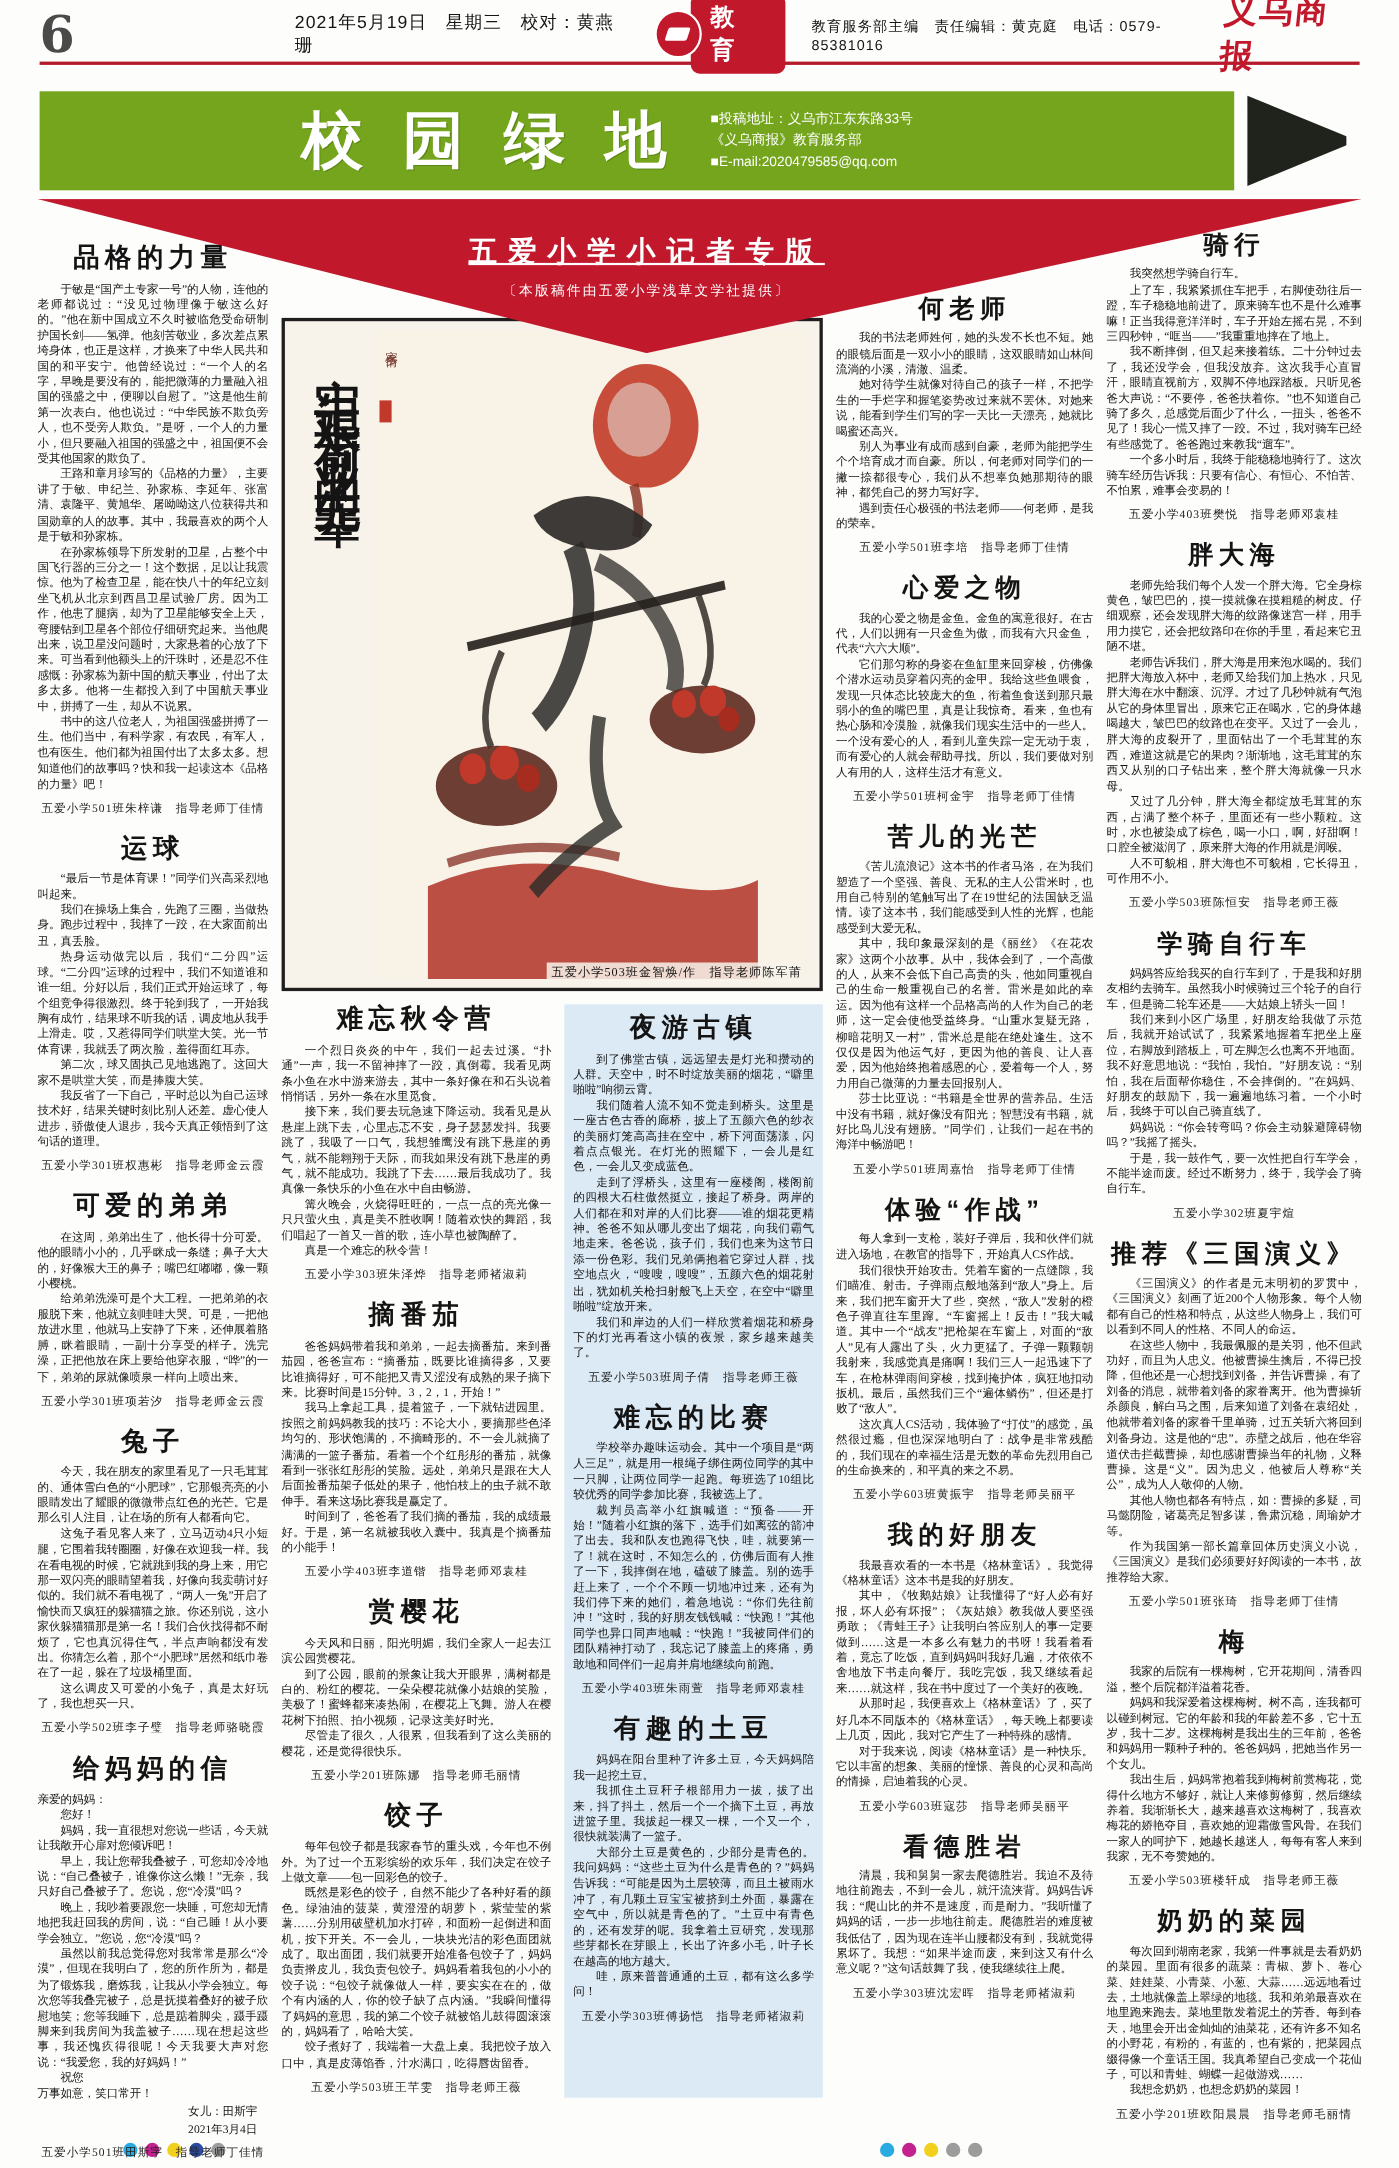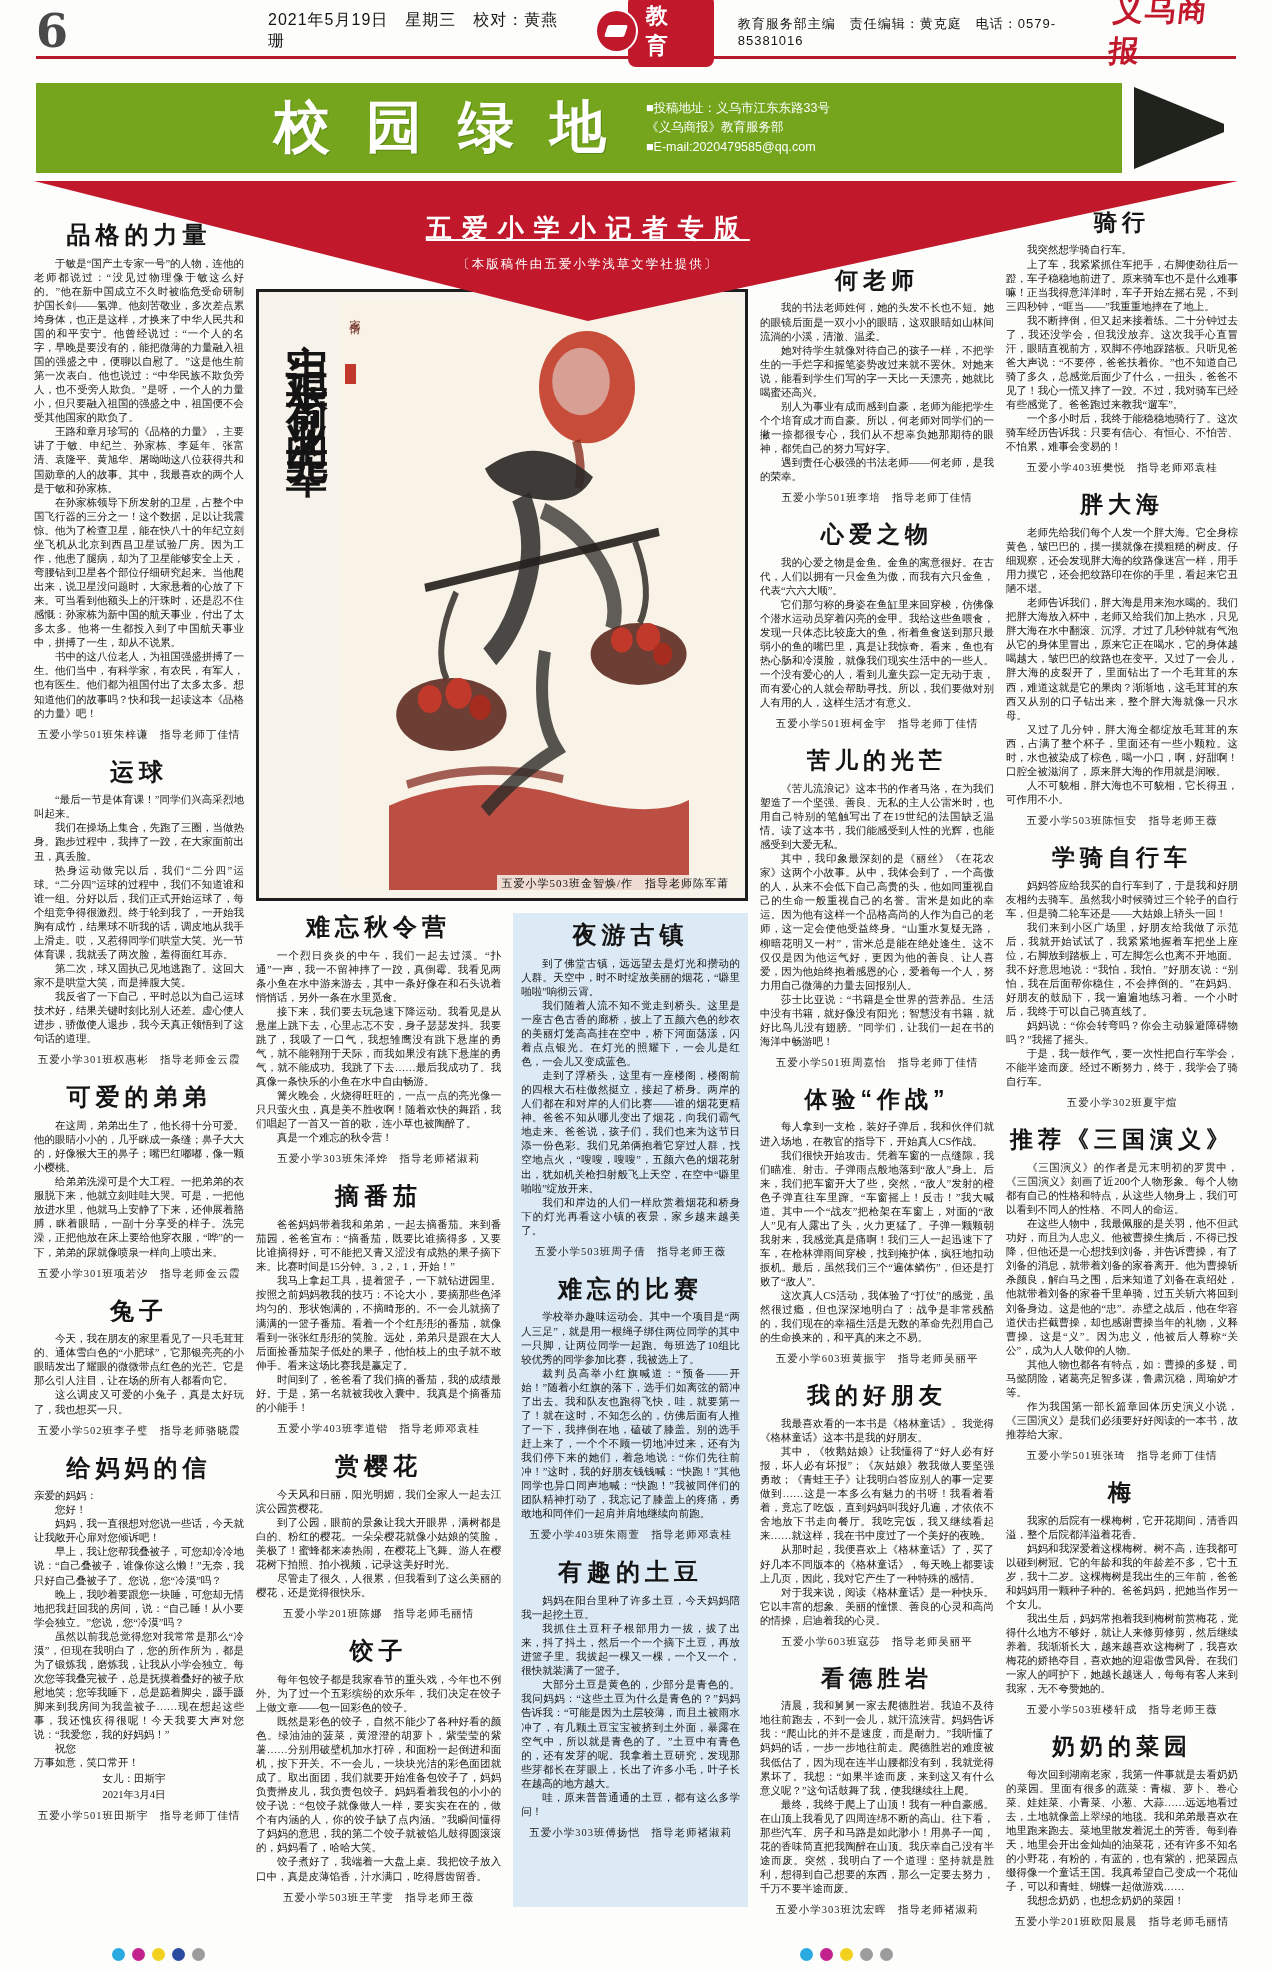--- a/index.html
+++ b/index.html
@@ -51,21 +51,21 @@
   .mid-row{display:flex;gap:12px;margin-top:12px;}
   .mid-col{flex:1.12;min-width:0;}
   .blue-box{flex:1;min-width:0;background:#dceaf5;padding:8px 8px 12px;box-sizing:border-box;}
   
   .article{margin:0;}
   .art-title{font-family:"Liberation Sans",sans-serif;font-weight:800;font-size:24px;text-align:center;
              letter-spacing:5px;margin:16px 0 8px;line-height:1.15;}
   .article:first-child .art-title{margin-top:0;}
   .art-p{font-size:10.5px;line-height:1.34;text-align:justify;text-indent:2em;margin:0;}
   .art-p.noindent{text-indent:0;}
-  .art-close{font-size:10.5px;text-align:center;margin:2px 10px 0 0;}
+  .art-close{font-size:10.5px;text-align:right;margin:2px 10px 0 0;}
   .byline{font-size:10.5px;text-align:center;margin:7px 0 2px;letter-spacing:1px;color:#222;}
   .col4 .art-title,.col5 .art-title{font-size:23px;}
   
   .dots{position:absolute;bottom:10px;display:flex;gap:7px;}
   .dots-left{left:112px;}
   .dots-right{left:800px;}
   .dot{width:13px;height:13px;border-radius:50%;}
 </style>
 </head>
 <body>
@@ -124,20 +124,21 @@
           </article>
           <article class="article">
             <h2 class="art-title">可爱的弟弟</h2>
             <p class="art-p">在这周，弟弟出生了，他长得十分可爱。他的眼睛小小的，几乎眯成一条缝；鼻子大大的，好像猴大王的鼻子；嘴巴红嘟嘟，像一颗小樱桃。</p>
             <p class="art-p">给弟弟洗澡可是个大工程。一把弟弟的衣服脱下来，他就立刻哇哇大哭。可是，一把他放进水里，他就马上安静了下来，还伸展着胳膊，眯着眼睛，一副十分享受的样子。洗完澡，正把他放在床上要给他穿衣服，“哗”的一下，弟弟的尿就像喷泉一样向上喷出来。</p>
             <div class="byline">五爱小学301班项若汐　指导老师金云霞</div>
           </article>
           <article class="article">
             <h2 class="art-title">兔子</h2>
             <p class="art-p">今天，我在朋友的家里看见了一只毛茸茸的、通体雪白色的“小肥球”，它那银亮亮的小眼睛发出了耀眼的微微带点红色的光芒。它是那么引人注目，让在场的所有人都看向它。</p>
+            <p class="art-p">这兔子看见客人来了，立马迈动4只小短腿，它围着我转圈圈，好像在欢迎我一样。我在看电视的时候，它就跳到我的身上来，用它那一双闪亮的眼睛望着我，好像向我卖萌讨好似的。我们就不看电视了，“两人一兔”开启了愉快而又疯狂的躲猫猫之旅。你还别说，这小家伙躲猫猫那是第一名！我们合伙找得都不耐烦了，它也真沉得住气，半点声响都没有发出。你猜怎么着，那个“小肥球”居然和纸巾卷在了一起，躲在了垃圾桶里面。</p>
             <p class="art-p">这么调皮又可爱的小兔子，真是太好玩了，我也想买一只。</p>
             <div class="byline">五爱小学502班李子璧　指导老师骆晓霞</div>
           </article>
           <article class="article">
             <h2 class="art-title">给妈妈的信</h2>
             <p class="art-p noindent">亲爱的妈妈：</p>
             <p class="art-p">您好！</p>
             <p class="art-p">妈妈，我一直很想对您说一些话，今天就让我敞开心扉对您倾诉吧！</p>
             <p class="art-p">早上，我让您帮我叠被子，可您却冷冷地说：“自己叠被子，谁像你这么懒！”无奈，我只好自己叠被子了。您说，您“冷漠”吗？</p>
             <p class="art-p">晚上，我吵着要跟您一块睡，可您却无情地把我赶回我的房间，说：“自己睡！从小要学会独立。”您说，您“冷漠”吗？</p>
@@ -274,21 +275,20 @@
             <h2 class="art-title">我的好朋友</h2>
             <p class="art-p">我最喜欢看的一本书是《格林童话》。我觉得《格林童话》这本书是我的好朋友。</p>
             <p class="art-p">其中，《牧鹅姑娘》让我懂得了“好人必有好报，坏人必有坏报”；《灰姑娘》教我做人要坚强勇敢；《青蛙王子》让我明白答应别人的事一定要做到……这是一本多么有魅力的书呀！我看着看着，竟忘了吃饭，直到妈妈叫我好几遍，才依依不舍地放下书走向餐厅。我吃完饭，我又继续看起来……就这样，我在书中度过了一个美好的夜晚。</p>
             <p class="art-p">从那时起，我便喜欢上《格林童话》了，买了好几本不同版本的《格林童话》，每天晚上都要读上几页，因此，我对它产生了一种特殊的感情。</p>
             <p class="art-p">对于我来说，阅读《格林童话》是一种快乐。它以丰富的想象、美丽的憧憬、善良的心灵和高尚的情操，启迪着我的心灵。</p>
             <div class="byline">五爱小学603班寇莎　指导老师吴丽平</div>
           </article>
           <article class="article">
             <h2 class="art-title">看德胜岩</h2>
             <p class="art-p">清晨，我和舅舅一家去爬德胜岩。我迫不及待地往前跑去，不到一会儿，就汗流浃背。妈妈告诉我：“爬山比的并不是速度，而是耐力。”我听懂了妈妈的话，一步一步地往前走。爬德胜岩的难度被我低估了，因为现在连半山腰都没有到，我就觉得累坏了。我想：“如果半途而废，来到这又有什么意义呢？”这句话鼓舞了我，使我继续往上爬。</p>
-            <p class="art-p">最终，我终于爬上了山顶！我有一种自豪感。在山顶上我看见了四周连绵不断的高山。往下看，那些汽车、房子和马路是如此渺小！用鼻子一闻，花的香味简直把我陶醉在山顶。我庆幸自己没有半途而废。突然，我明白了一个道理：坚持就是胜利，想得到自己想要的东西，那么一定要去努力，千万不要半途而废。</p>
             <div class="byline">五爱小学303班沈宏晖　指导老师褚淑莉</div>
           </article>
         </div>
       <div class="col col5">
           <article class="article">
             <h2 class="art-title">骑行</h2>
             <p class="art-p">我突然想学骑自行车。</p>
             <p class="art-p">上了车，我紧紧抓住车把手，右脚使劲往后一蹬，车子稳稳地前进了。原来骑车也不是什么难事嘛！正当我得意洋洋时，车子开始左摇右晃，不到三四秒钟，“哐当——”我重重地摔在了地上。</p>
             <p class="art-p">我不断摔倒，但又起来接着练。二十分钟过去了，我还没学会，但我没放弃。这次我手心直冒汗，眼睛直视前方，双脚不停地踩踏板。只听见爸爸大声说：“不要停，爸爸扶着你。”也不知道自己骑了多久，总感觉后面少了什么，一扭头，爸爸不见了！我心一慌又摔了一跤。不过，我对骑车已经有些感觉了。爸爸跑过来教我“遛车”。</p>
             <p class="art-p">一个多小时后，我终于能稳稳地骑行了。这次骑车经历告诉我：只要有信心、有恒心、不怕苦、不怕累，难事会变易的！</p>

